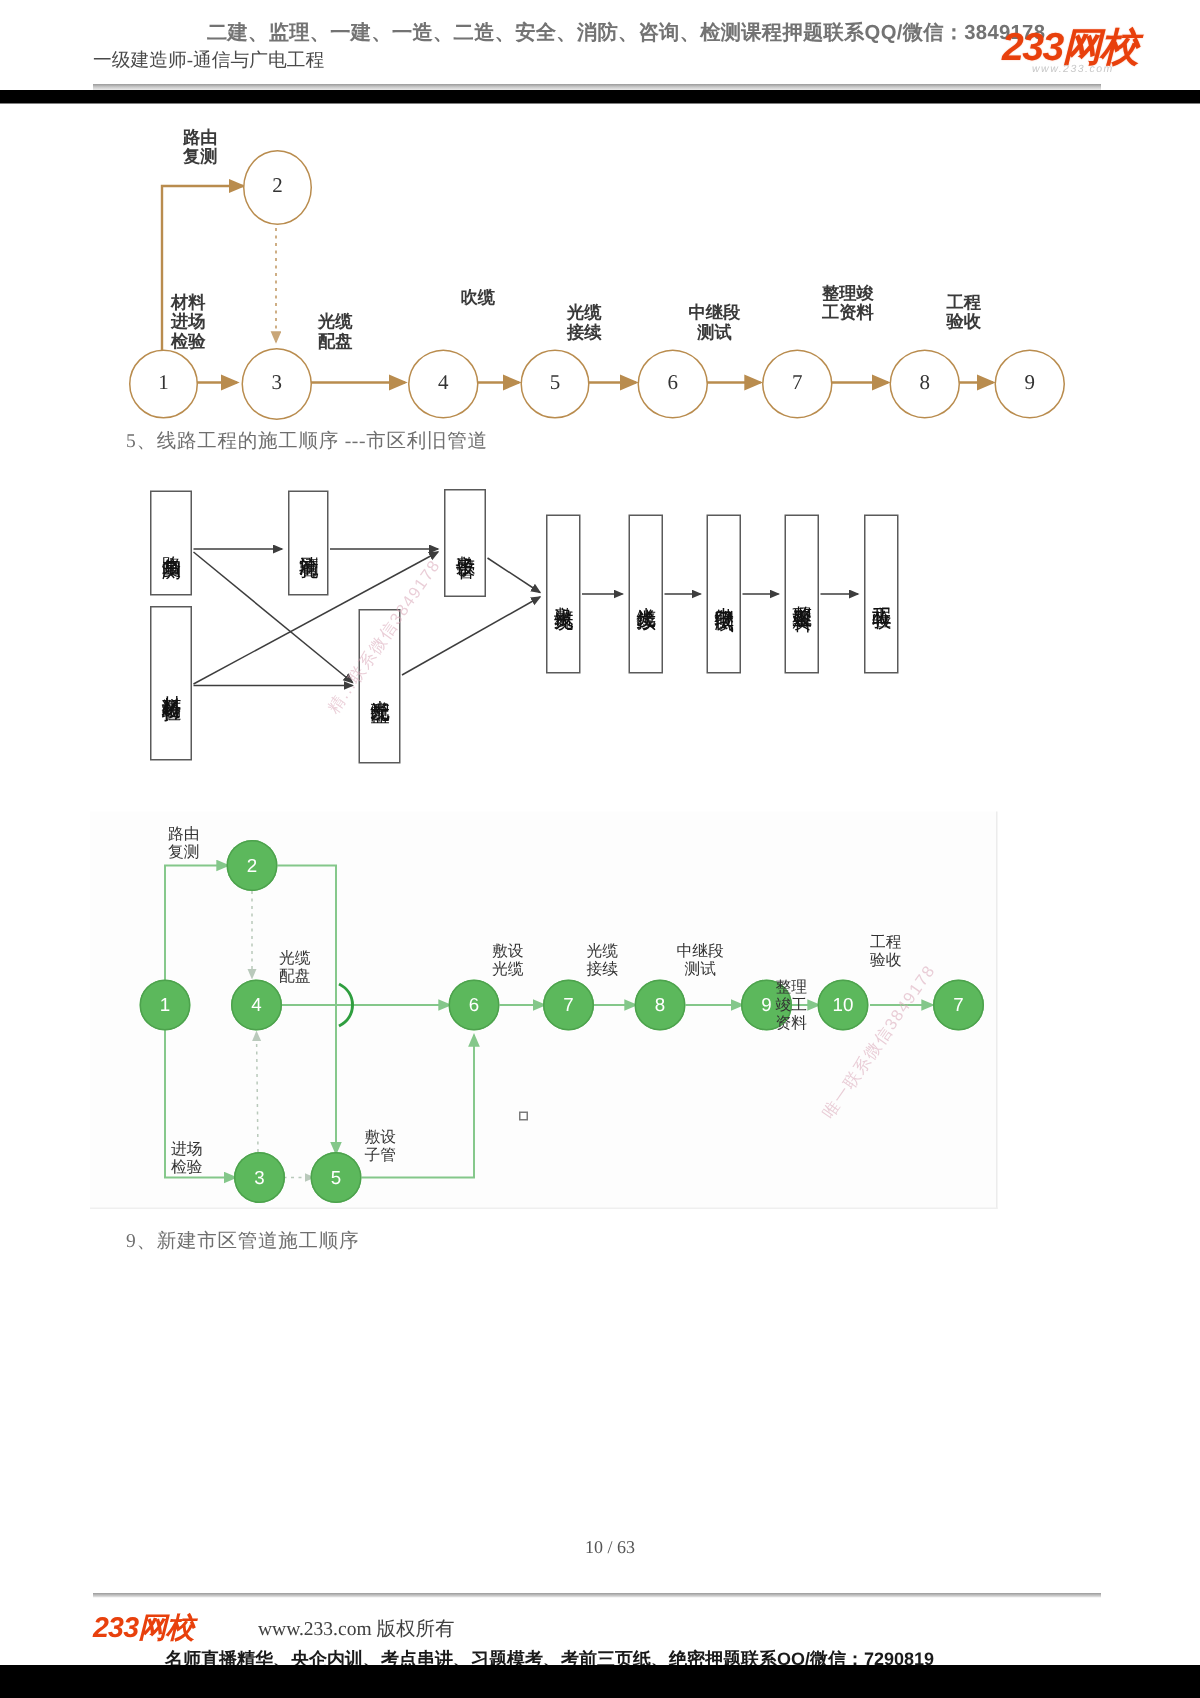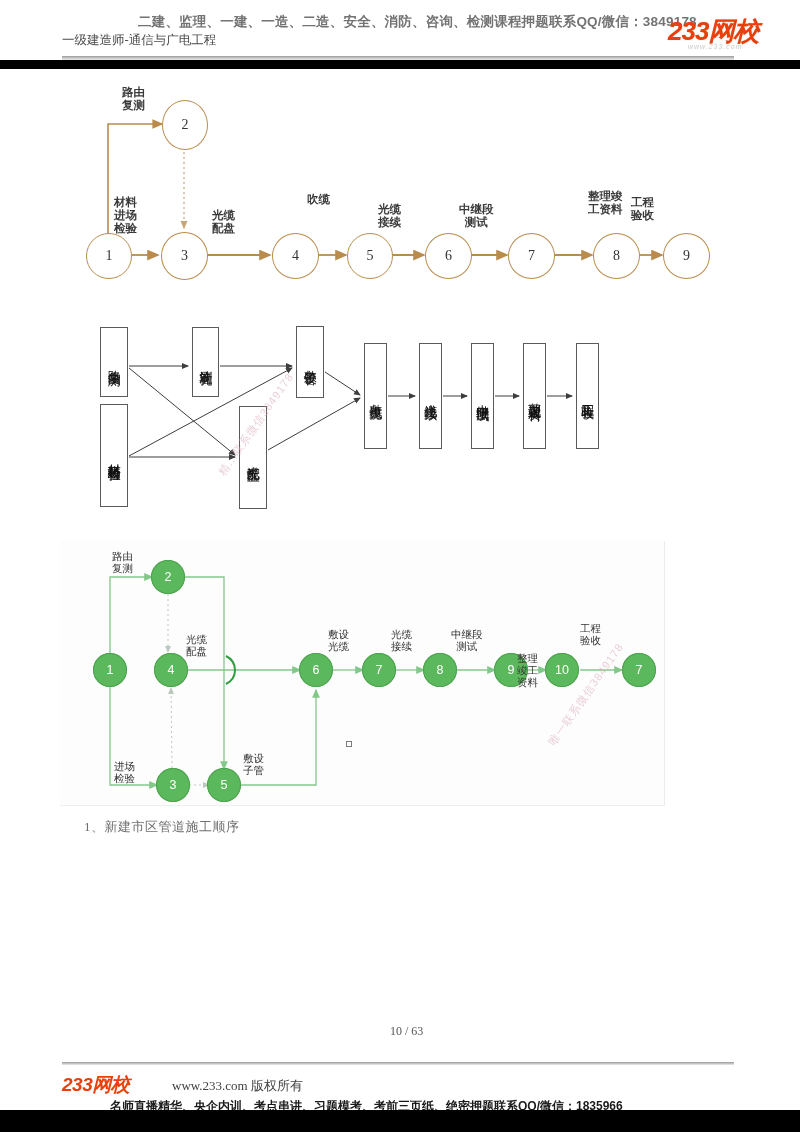--- a/index.html
+++ b/index.html
@@ -220,26 +220,27 @@
     <div class="lblB" style="left:114px;top:196px;">材料
 进场
 检验</div>
     <div class="lblB" style="left:212px;top:209px;">光缆
 配盘</div>
     <div class="lblB" style="left:307px;top:193px;">吹缆</div>
     <div class="lblB" style="left:378px;top:203px;">光缆
 接续</div>
     <div class="lblB" style="left:459px;top:203px;">中继段
 测试</div>
-    <div class="lblB" style="left:548px;top:190px;margin-left:40px;">整理竣
+    <div class="lblB" style="left:548px;top:190px;">整理竣
 工资料</div>
     <div class="lblB" style="left:631px;top:196px;">工程
 验收</div>
   </div>
 
+  <div class="caption" style="left:84px;top:285px;">5、线路工程的施工顺序 ---市区利旧管道</div>
 
   <div class="canvas" style="left:0;top:0;width:800px;height:540px;">
     <svg class="svgfull" width="800" height="540">
       <defs>
         <marker id="arwK" markerWidth="7" markerHeight="7" refX="6" refY="3" orient="auto">
           <path d="M0,0 L7,3 L0,6 z" fill="#3d3d3d"></path>
         </marker>
       </defs>
 
       <line x1="129" y1="366" x2="188" y2="366" stroke="#3d3d3d" stroke-width="1" marker-end="url(#arwK)"></line>
@@ -369,24 +370,24 @@
 竣工
 资料</div>
     <div class="lblG" style="left:580px;top:622px;">工程
 验收</div>
 
     <div class="tinysq" style="left:346px;top:741px;"></div>
 
     <div class="wm" style="left:545px;top:740px;transform:rotate(-55deg);transform-origin:0 0;">唯一联系微信3849178</div>
   </div>
 
-  <div class="caption" style="left:84px;top:818px;">1、新建市区管道施工顺序</div>
+  <div class="caption" style="left:84px;top:818px;">9、新建市区管道施工顺序</div>
 
   <div>
     <div class="ft-rule"></div>
     <div class="ft-logo">233网校</div>
     <div class="ft-site">www.233.com  版权所有</div>
     <div class="ft-page">10 / 63</div>
-    <div class="ft-promo">名师直播精华、央企内训、考点串讲、习题模考、考前三页纸、绝密押题联系QQ/微信：1835966</div>
+    <div class="ft-promo">名师直播精华、央企内训、考点串讲、习题模考、考前三页纸、绝密押题联系QQ/微信：7290819</div>
     <div class="ft-band"></div>
   </div>
 
 </div>
 
 </body></html>

